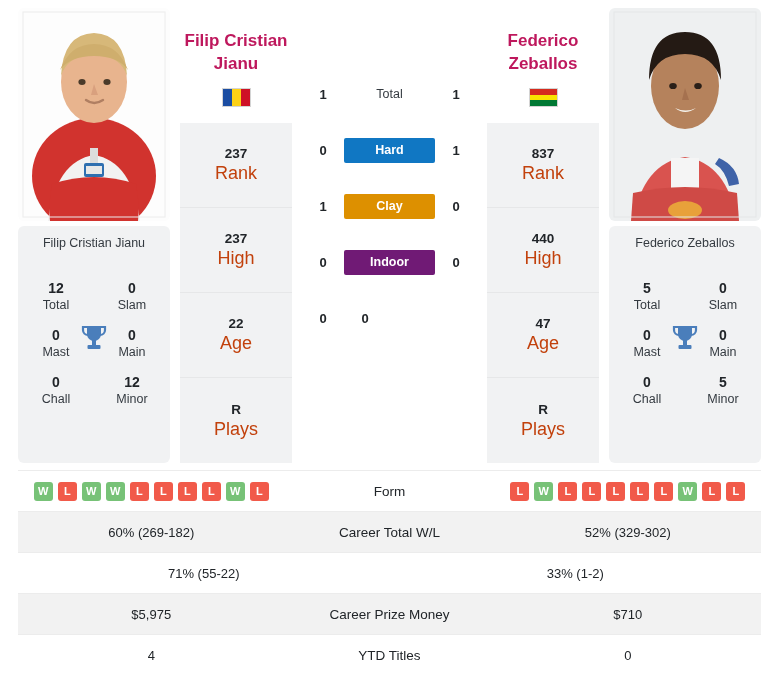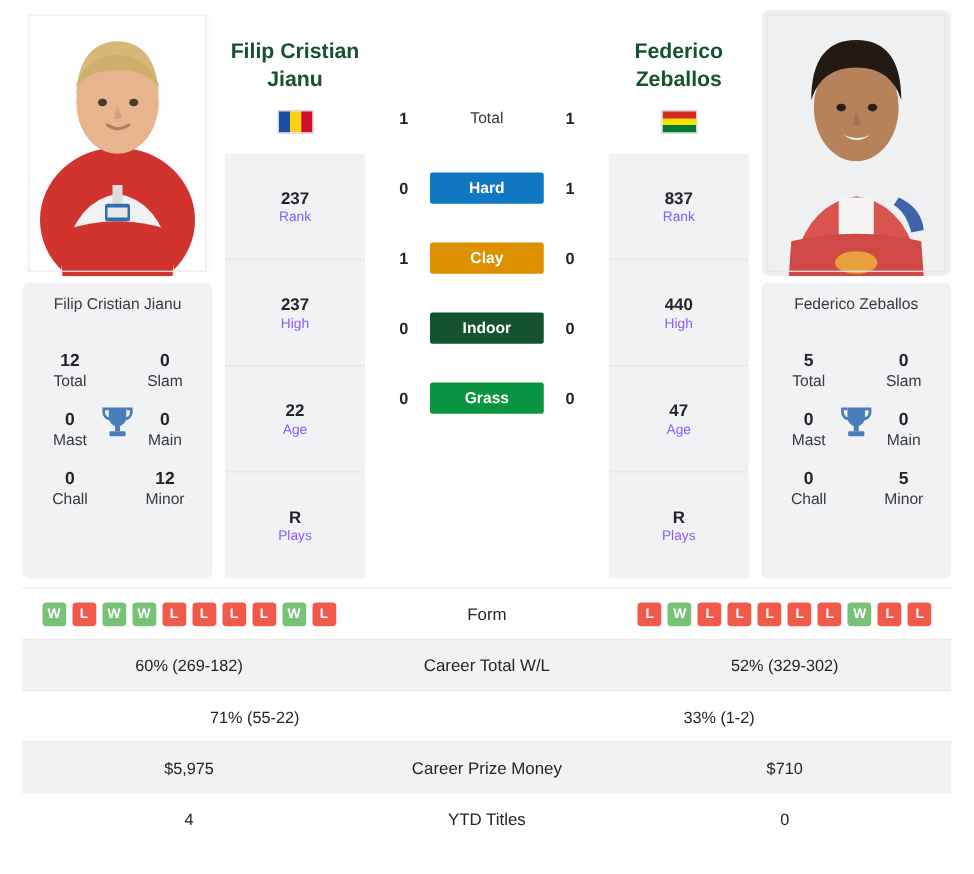--- a/index.html
+++ b/index.html
@@ -70,21 +70,21 @@
   }
   .stat-head {
     height: 115px;
     display: flex; flex-direction: column;
     align-items: center; justify-content: flex-start;
     padding-top: 22px;
   }
   .ph-name {
     font-size: 17px; font-weight: bold;
     text-align: center; line-height: 1.35;
-    color: #14532d;
+    color: #be185d;
     white-space: nowrap;
   }
   .flag {
     margin-top: 12px;
     width: 29px; height: 19px;
     border: 1px solid #d4d4d4;
     display: flex;
     overflow: hidden;
   }
   .flag.horiz { flex-direction: column; }
@@ -96,21 +96,21 @@
     overflow: hidden;
   }
   .stat-item {
     height: 85px;
     display: flex; flex-direction: column;
     align-items: center; justify-content: center;
     border-bottom: 1px solid #e6e7e8;
   }
   .stat-item:last-child { border-bottom: none; }
   .stat-val { font-size: 13.5px; font-weight: bold; color: #212529; }
-  .stat-lab { font-size: 11px; color: #8b5cf6; margin-top: 2px; }
+  .stat-lab { font-size: 18px; color: #c2410c; margin-top: 2px; }
 
   
   .surface-col {
     flex: 1 1 auto;
     padding-top: 58px;
   }
   .surf-row {
     display: flex; align-items: center;
     height: 56px;
   }
@@ -284,29 +284,26 @@
         <div class="surf-row">
           <div class="surf-num">1</div>
           <div class="surf-mid">
             <div class="surf-bar" style="background: rgb(221, 144, 0);">Clay</div>
           </div>
           <div class="surf-num">0</div>
         </div>
         <div class="surf-row">
           <div class="surf-num">0</div>
           <div class="surf-mid">
-            <div class="surf-bar" style="background: #14532d;">Indoor</div>
+            <div class="surf-bar" style="background: #701a75;">Indoor</div>
           </div>
           <div class="surf-num">0</div>
         </div>
         <div class="surf-row">
           <div class="surf-num">0</div>
-          <div class="surf-mid">
-            <div class="surf-bar" style="background: rgb(10, 150, 65);">Grass</div>
-          </div>
           <div class="surf-num">0</div>
         </div>
       </div>
 
     <div class="stat-col">
       <div class="stat-head">
         <div class="ph-name">
           <span>Federico</span><br>
           <span>Zeballos</span>
         </div>

